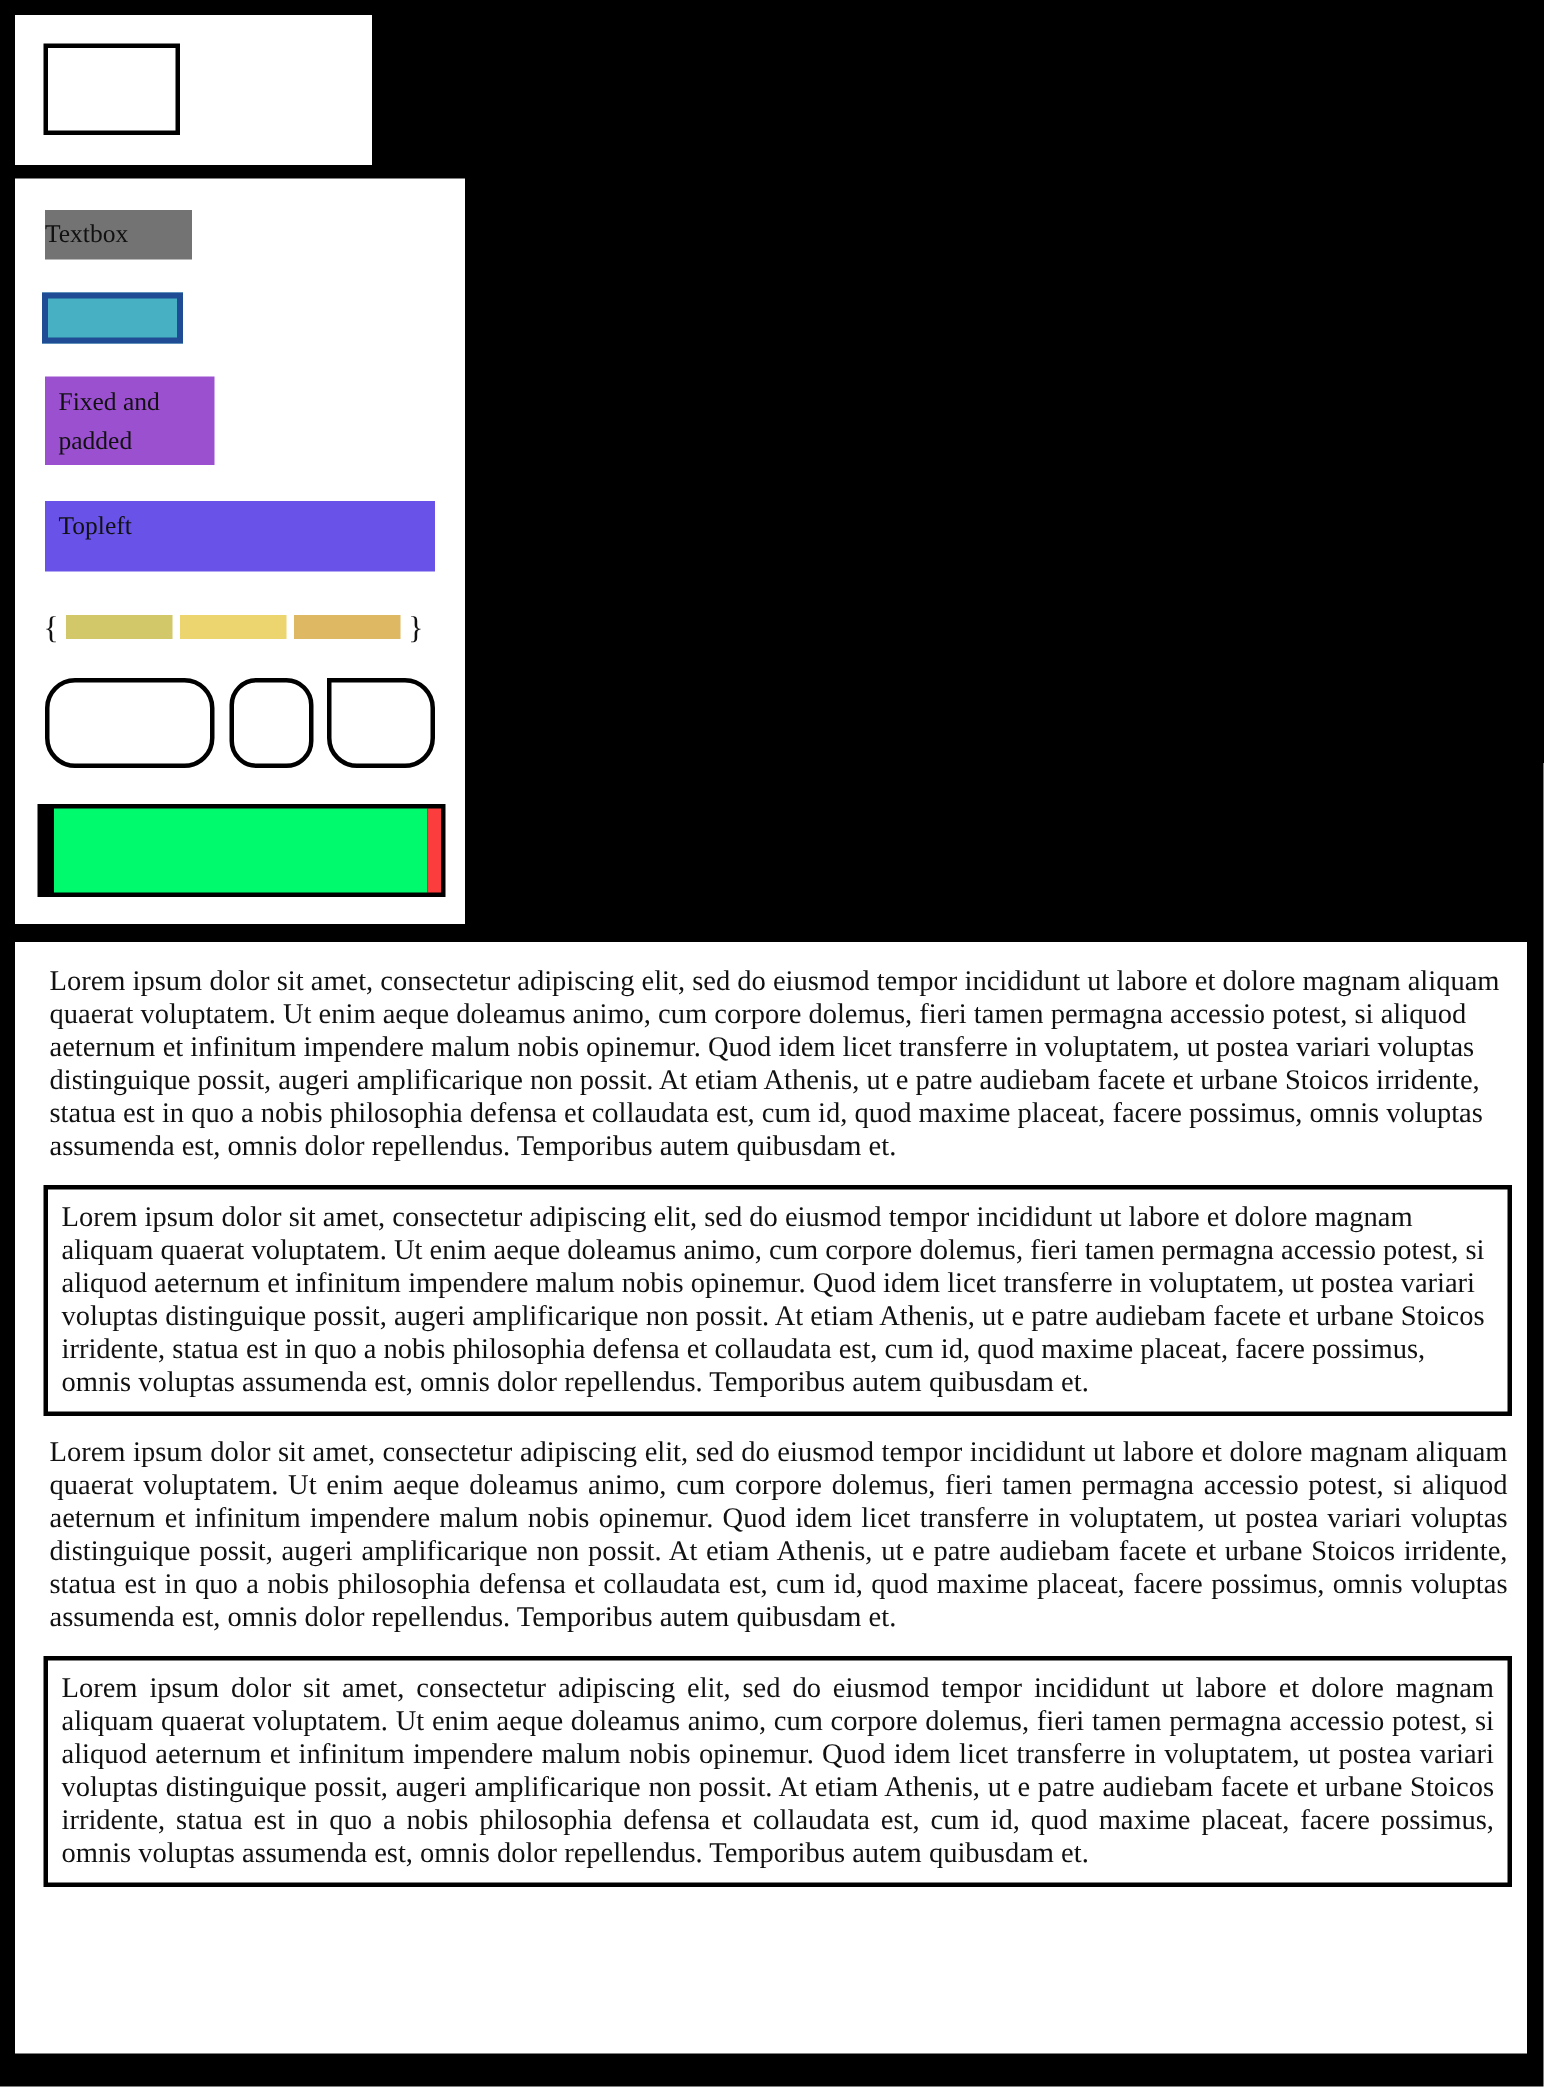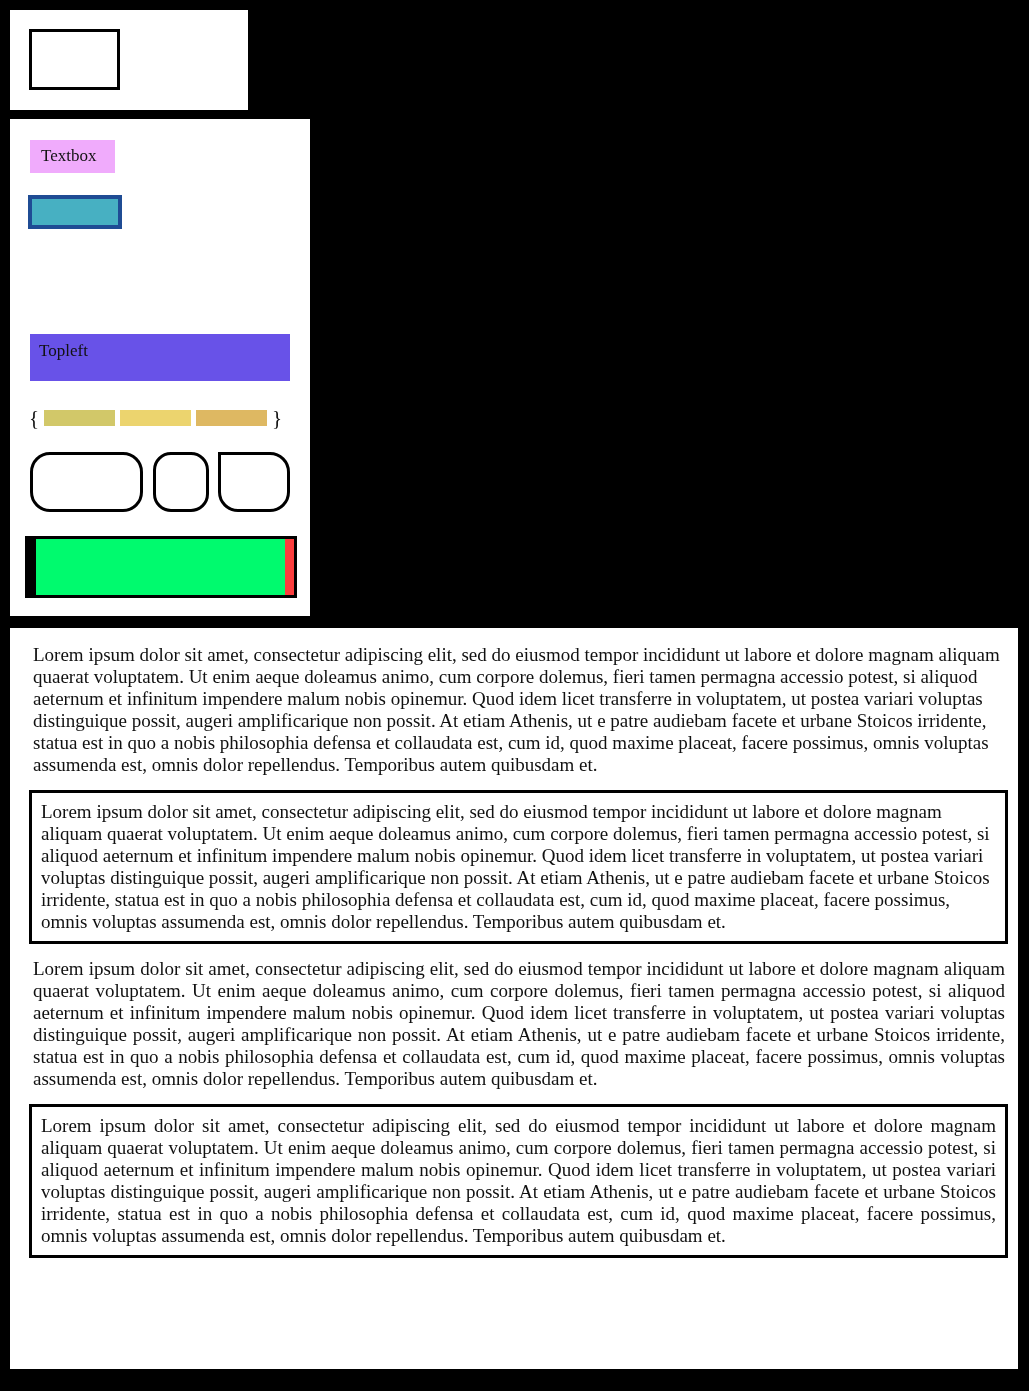--- a/index.html
+++ b/index.html
@@ -18,23 +18,23 @@
   .inner-rect {
     position: absolute; left: 19px; top: 19px;
     width: 85px; height: 55px;
     border: 3px solid #000000; background: #ffffff;
   }
 
   
   #page-widgets { left: 10px; top: 119px; width: 300px; height: 497px; }
   .w-textbox {
     position: absolute; left: 20px; top: 21px;
-    width: 85px; height: 33px; box-sizing: border-box;
-    background: #f0abfc; font-size: 17px; line-height: 32px;
-    padding-left: 11px; overflow: hidden;
+    width: 98px; height: 33px; box-sizing: border-box;
+    background: #737373; font-size: 17px; line-height: 32px;
+    padding-left: 0; overflow: hidden;
   }
   .w-teal {
     position: absolute; left: 18px; top: 76px;
     width: 94px; height: 34px; box-sizing: border-box;
     background: #47b0c2; border: 4px solid #1f4c94;
   }
   .w-purple {
     position: absolute; left: 20px; top: 132px;
     width: 113px; height: 59px; box-sizing: border-box;
     background: #9b50d0; font-size: 17px; line-height: 26px;
@@ -91,20 +91,21 @@
 
 <div class="page" id="page-box">
   <div class="inner-rect"></div>
 </div>
 
 <div class="page" id="page-widgets">
   <div class="w-textbox">Textbox</div>
 
   <div class="w-teal"></div>
 
+  <div class="w-purple">Fixed and padded</div>
 
   <div class="w-topleft">Topleft</div>
 
   <div class="w-brace-row">
     <span class="w-brace">{</span>
     <span class="w-bar w-bar-0"></span>
     <span class="w-bar w-bar-1"></span>
     <span class="w-bar w-bar-2"></span>
     <span class="w-brace">}</span>
   </div>

